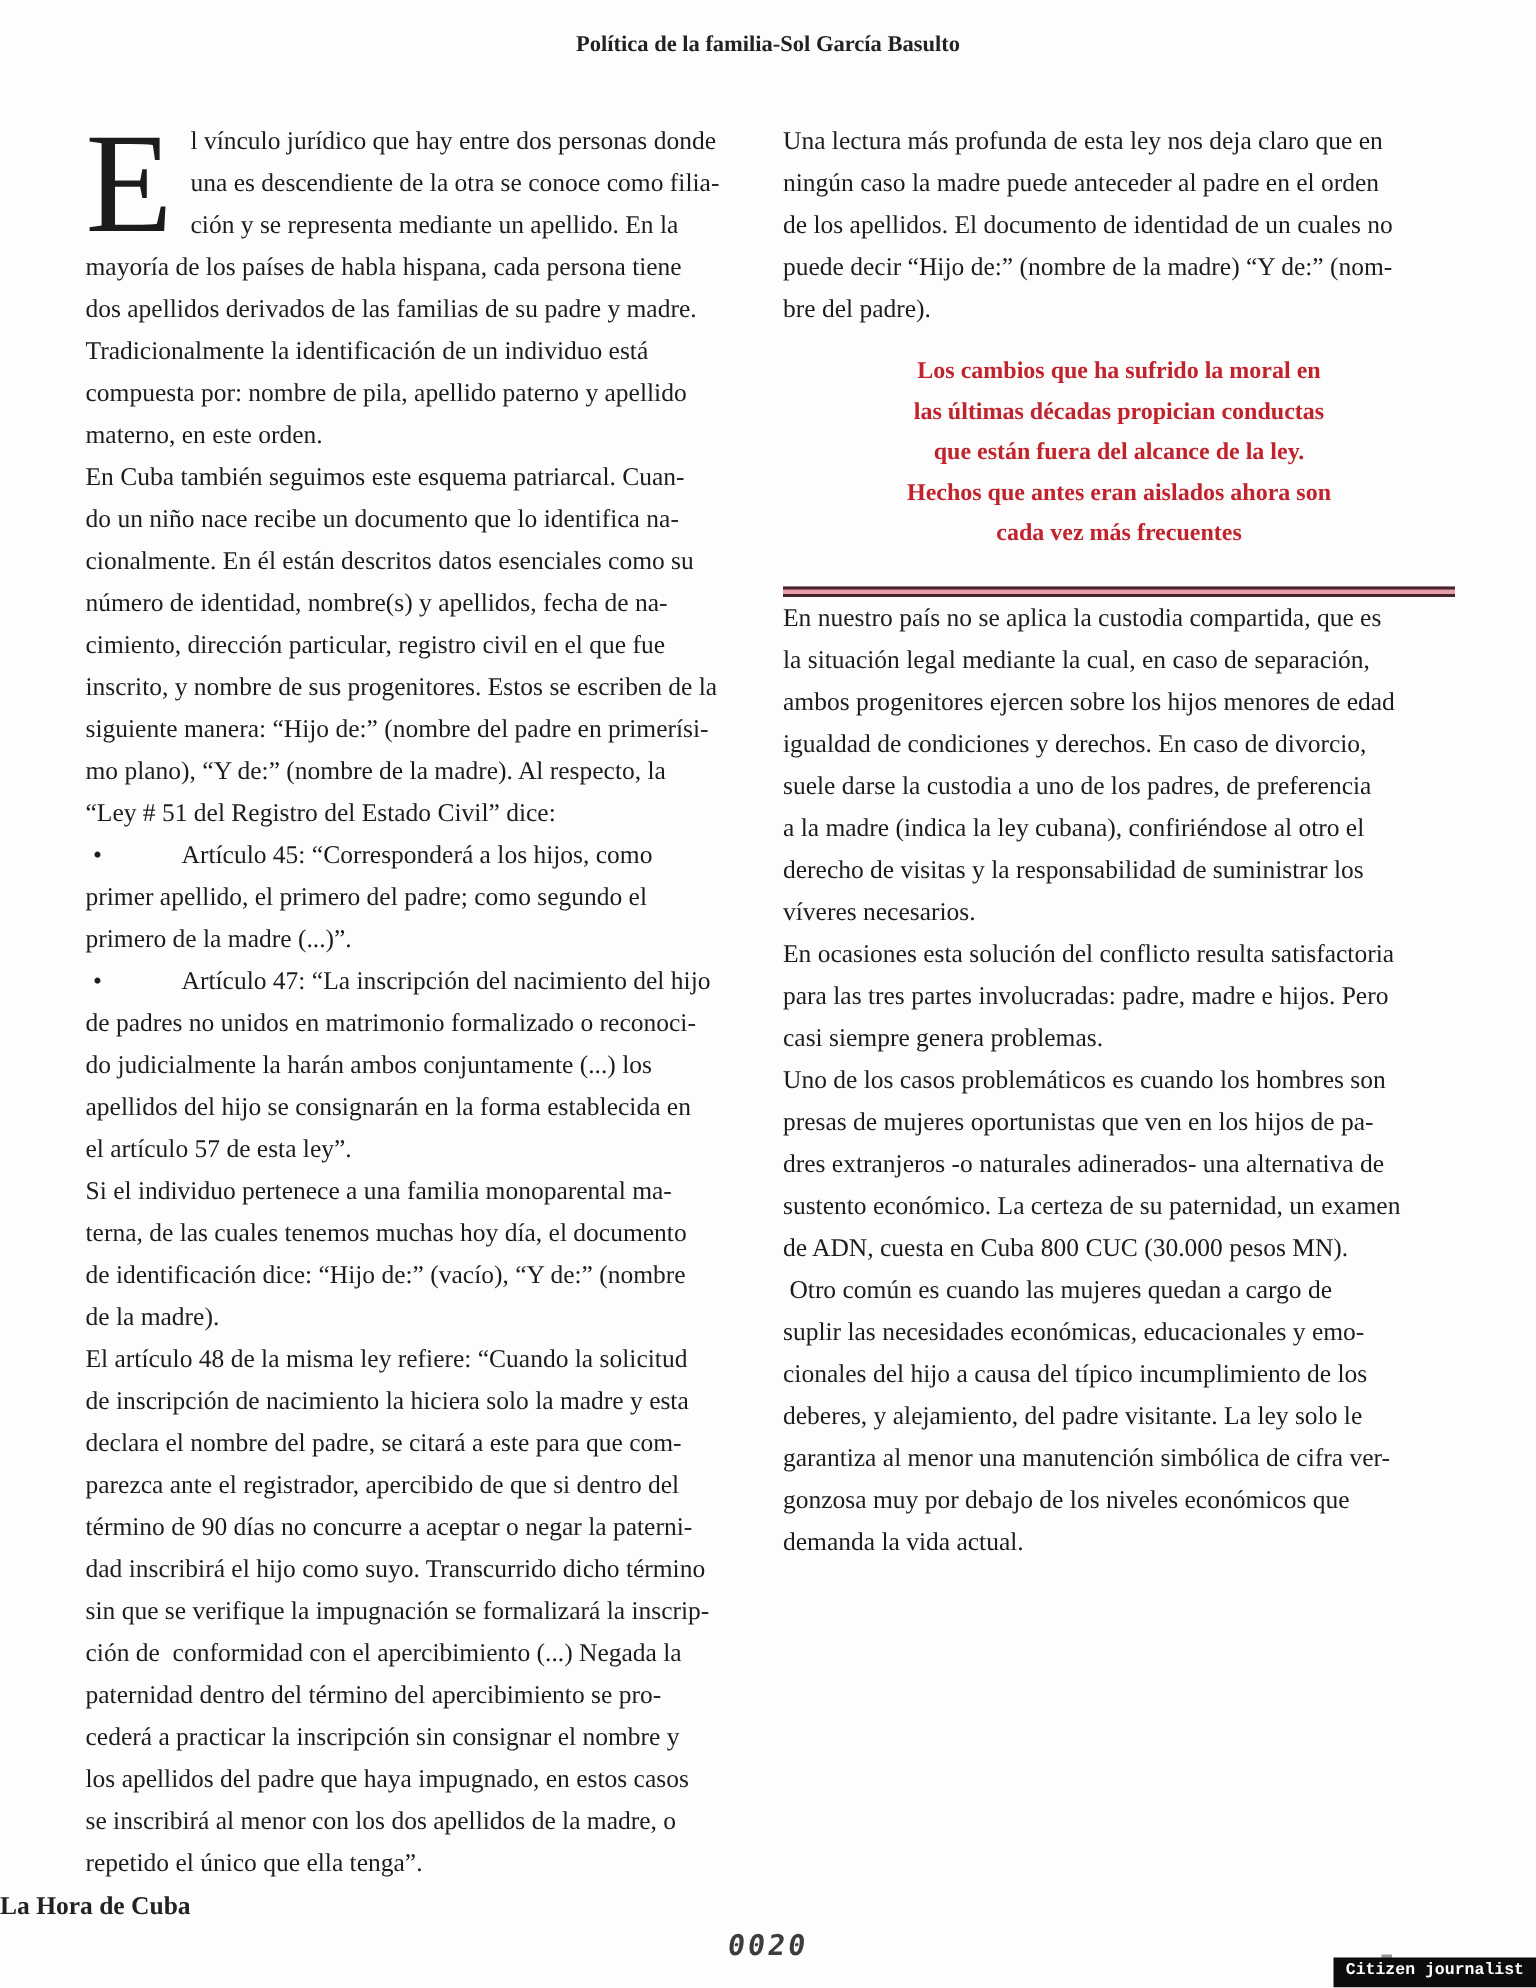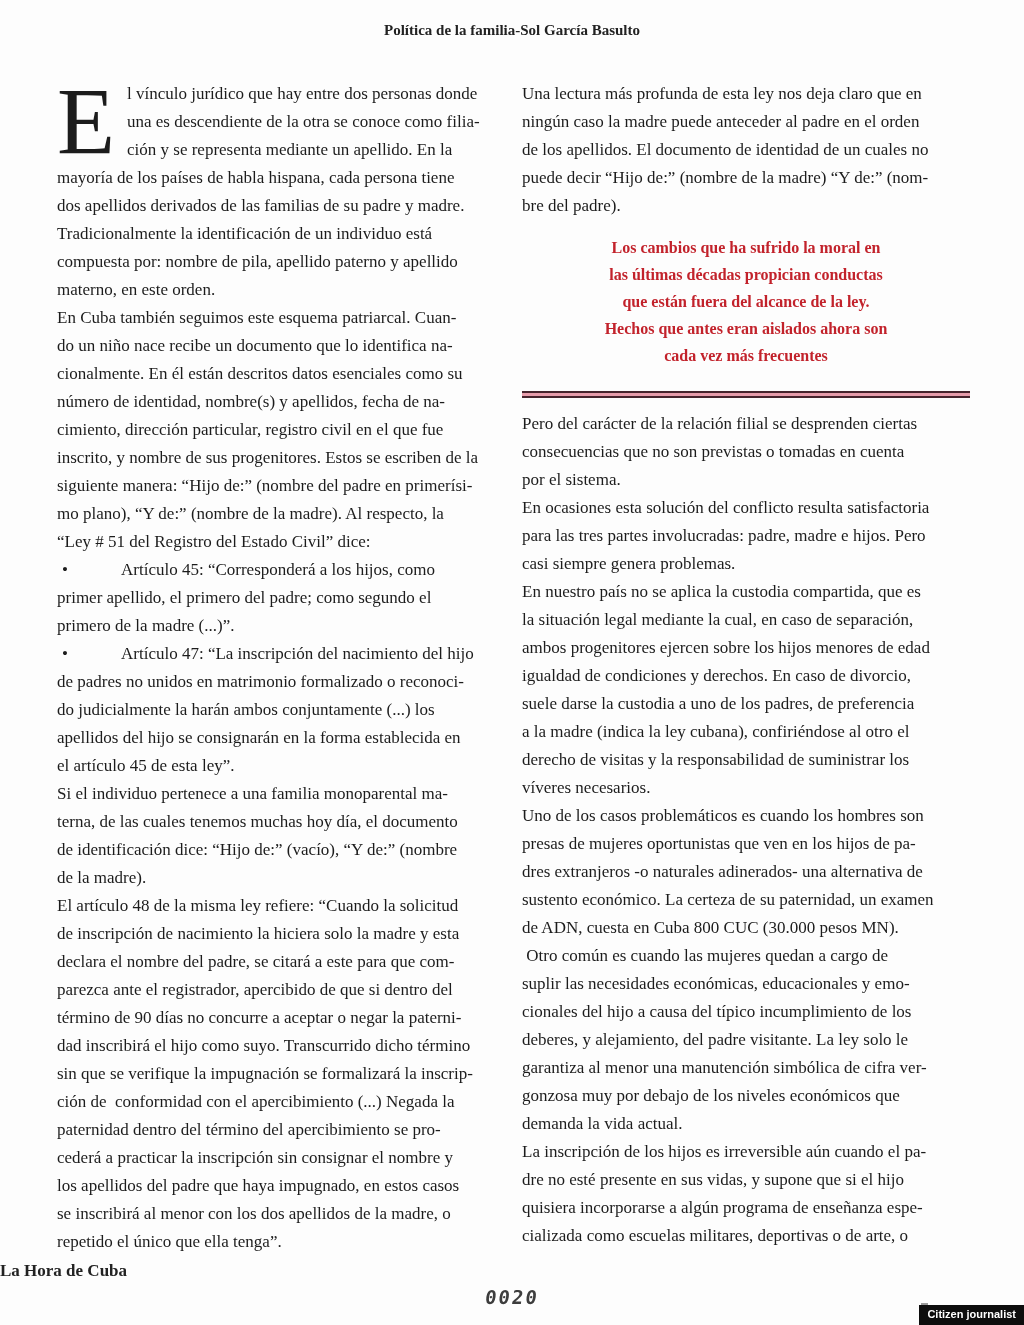--- a/index.html
+++ b/index.html
@@ -46,21 +46,21 @@
   .page-number{
     position:absolute;top:1286px;left:0;width:100%;
     text-align:center;
     font-family:"DejaVu Sans Mono",monospace;
     font-weight:bold;font-size:19px;letter-spacing:2px;
     color:#3d3d3d;transform:skewX(-8deg);
   }
   .badge{
     position:absolute;right:0;top:1305px;
     background:var(--badge-bg,#0d0d0d);color:#ffffff;
-    font-family:Liberation Sans, sans-serif;
+    font-family:Liberation Mono, monospace;
     font-weight:bold;font-size:11px;line-height:13px;
     padding:3px 8px 4px 8px;
   }
   .badge-notch{
     position:absolute;right:96px;top:1303px;width:7px;height:6px;background:#9a9a9a;
   }
 </style>
 </head>
 <body>
 
@@ -84,21 +84,21 @@
 siguiente manera: “Hijo de:” (nombre del padre en primerísi-
 mo plano), “Y de:” (nombre de la madre). Al respecto, la
 “Ley # 51 del Registro del Estado Civil” dice:</p>
   <p class="bullet-p"><span class="bullet-dot">•</span><span>Artículo 45: “Corresponderá a los hijos, como
 primer apellido, el primero del padre; como segundo el
 primero de la madre (...)”.</span></p>
   <p class="bullet-p"><span class="bullet-dot">•</span><span>Artículo 47: “La inscripción del nacimiento del hijo
 de padres no unidos en matrimonio formalizado o reconoci-
 do judicialmente la harán ambos conjuntamente (...) los
 apellidos del hijo se consignarán en la forma establecida en
-el artículo 45 de esta ley”.</span></p>
+el artículo 57 de esta ley”.</span></p>
   <p>Si el individuo pertenece a una familia monoparental ma-
 terna, de las cuales tenemos muchas hoy día, el documento
 de identificación dice: “Hijo de:” (vacío), “Y de:” (nombre
 de la madre).</p>
   <p>El artículo 48 de la misma ley refiere: “Cuando la solicitud
 de inscripción de nacimiento la hiciera solo la madre y esta
 declara el nombre del padre, se citará a este para que com-
 parezca ante el registrador, apercibido de que si dentro del
 término de 90 días no concurre a aceptar o negar la paterni-
 dad inscribirá el hijo como suyo. Transcurrido dicho término
@@ -116,48 +116,41 @@
 ningún caso la madre puede anteceder al padre en el orden
 de los apellidos. El documento de identidad de un cuales no
 puede decir “Hijo de:” (nombre de la madre) “Y de:” (nom-
 bre del padre).</p>
   <p class="pull-quote">Los cambios que ha sufrido la moral en
 las últimas décadas propician conductas
 que están fuera del alcance de la ley.
 Hechos que antes eran aislados ahora son
 cada vez más frecuentes</p>
   <div class="divider-rule"></div>
-  <p class="after-rule">Pero del carácter de la relación filial se desprenden ciertas
-consecuencias que no son previstas o tomadas en cuenta
-por el sistema.</p>
-  <p>En ocasiones esta solución del conflicto resulta satisfactoria
-para las tres partes involucradas: padre, madre e hijos. Pero
-casi siempre genera problemas.</p>
   <p>En nuestro país no se aplica la custodia compartida, que es
 la situación legal mediante la cual, en caso de separación,
 ambos progenitores ejercen sobre los hijos menores de edad
 igualdad de condiciones y derechos. En caso de divorcio,
 suele darse la custodia a uno de los padres, de preferencia
 a la madre (indica la ley cubana), confiriéndose al otro el
 derecho de visitas y la responsabilidad de suministrar los
 víveres necesarios.</p>
+  <p>En ocasiones esta solución del conflicto resulta satisfactoria
+para las tres partes involucradas: padre, madre e hijos. Pero
+casi siempre genera problemas.</p>
   <p>Uno de los casos problemáticos es cuando los hombres son
 presas de mujeres oportunistas que ven en los hijos de pa-
 dres extranjeros -o naturales adinerados- una alternativa de
 sustento económico. La certeza de su paternidad, un examen
 de ADN, cuesta en Cuba 800 CUC (30.000 pesos MN).</p>
   <p> Otro común es cuando las mujeres quedan a cargo de
 suplir las necesidades económicas, educacionales y emo-
 cionales del hijo a causa del típico incumplimiento de los
 deberes, y alejamiento, del padre visitante. La ley solo le
 garantiza al menor una manutención simbólica de cifra ver-
 gonzosa muy por debajo de los niveles económicos que
 demanda la vida actual.</p>
-  <p>La inscripción de los hijos es irreversible aún cuando el pa-
-dre no esté presente en sus vidas, y supone que si el hijo
-quisiera incorporarse a algún programa de enseñanza espe-
-cializada como escuelas militares, deportivas o de arte, o</p>
 </div>
 
 <div class="page-footer">La Hora de Cuba</div>
 <div class="page-number">0020</div>
 <div class="badge-notch"></div>
 <div class="badge">Citizen journalist</div>
 
 </body></html>

